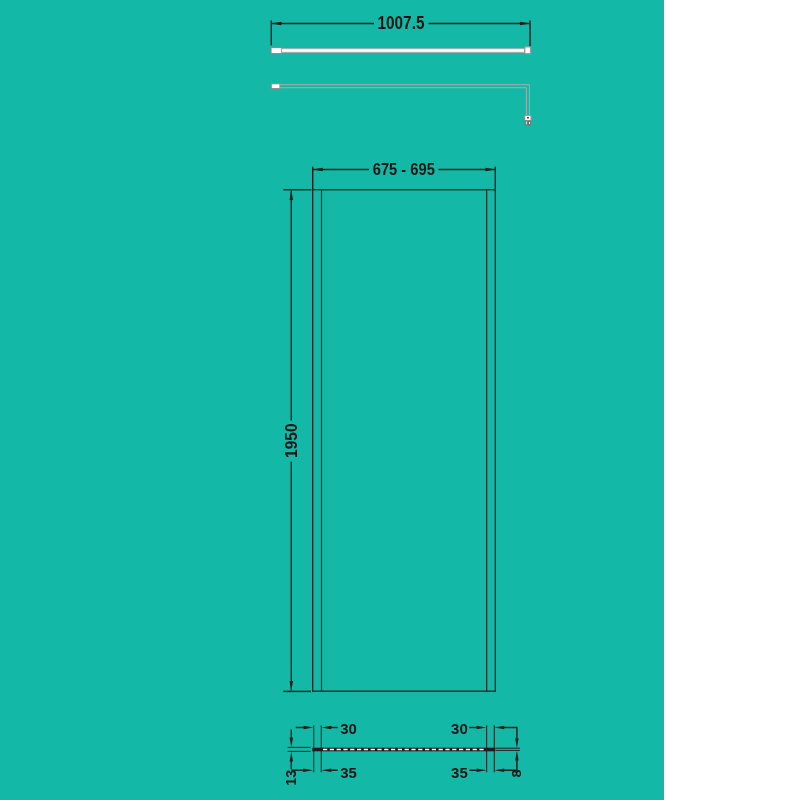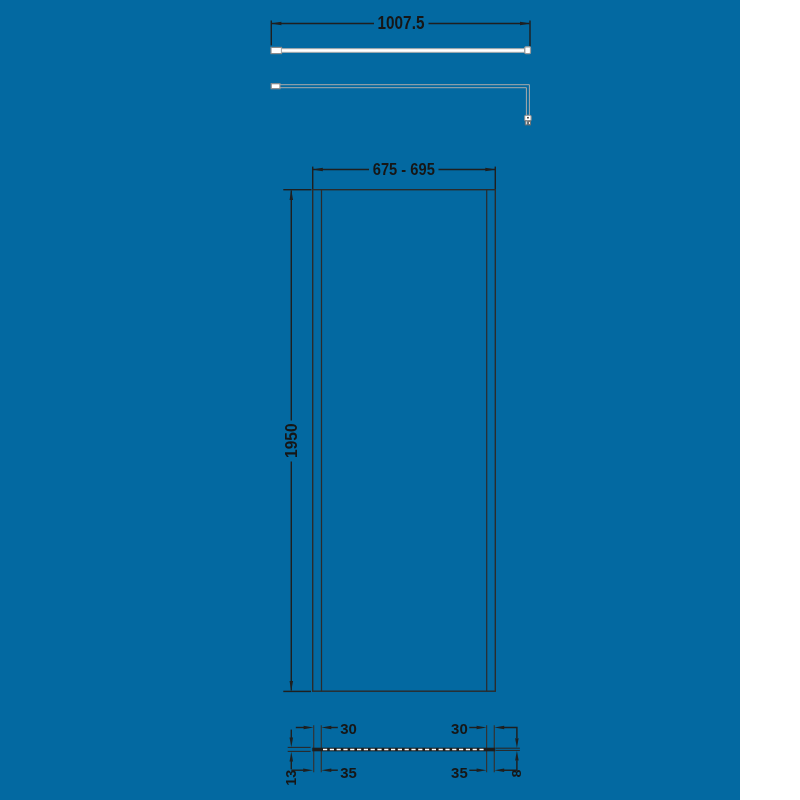--- a/index.html
+++ b/index.html
@@ -1,16 +1,16 @@
 <!DOCTYPE html>
 <html><head>
 <meta charset="utf-8">
 <style>
   html,body{margin:0;padding:0;background:#ffffff;}
-  .page{width:740px;height:800px;position:relative;background:#0369a1;overflow:hidden;}
+  .page{width:664px;height:800px;position:relative;background:#14b8a6;overflow:hidden;}
   svg{display:block;}
   text{font-family:"Liberation Sans",sans-serif;font-weight:bold;fill:#161616;}
 </style>
 </head>
 <body>
 <div class="page">
 <svg width="800" height="800" viewBox="0 0 800 800">
 
 <g stroke="#1f1f1f" stroke-width="1.45" fill="none">
   <path d="M271.3 20.5 V45.4"></path>

